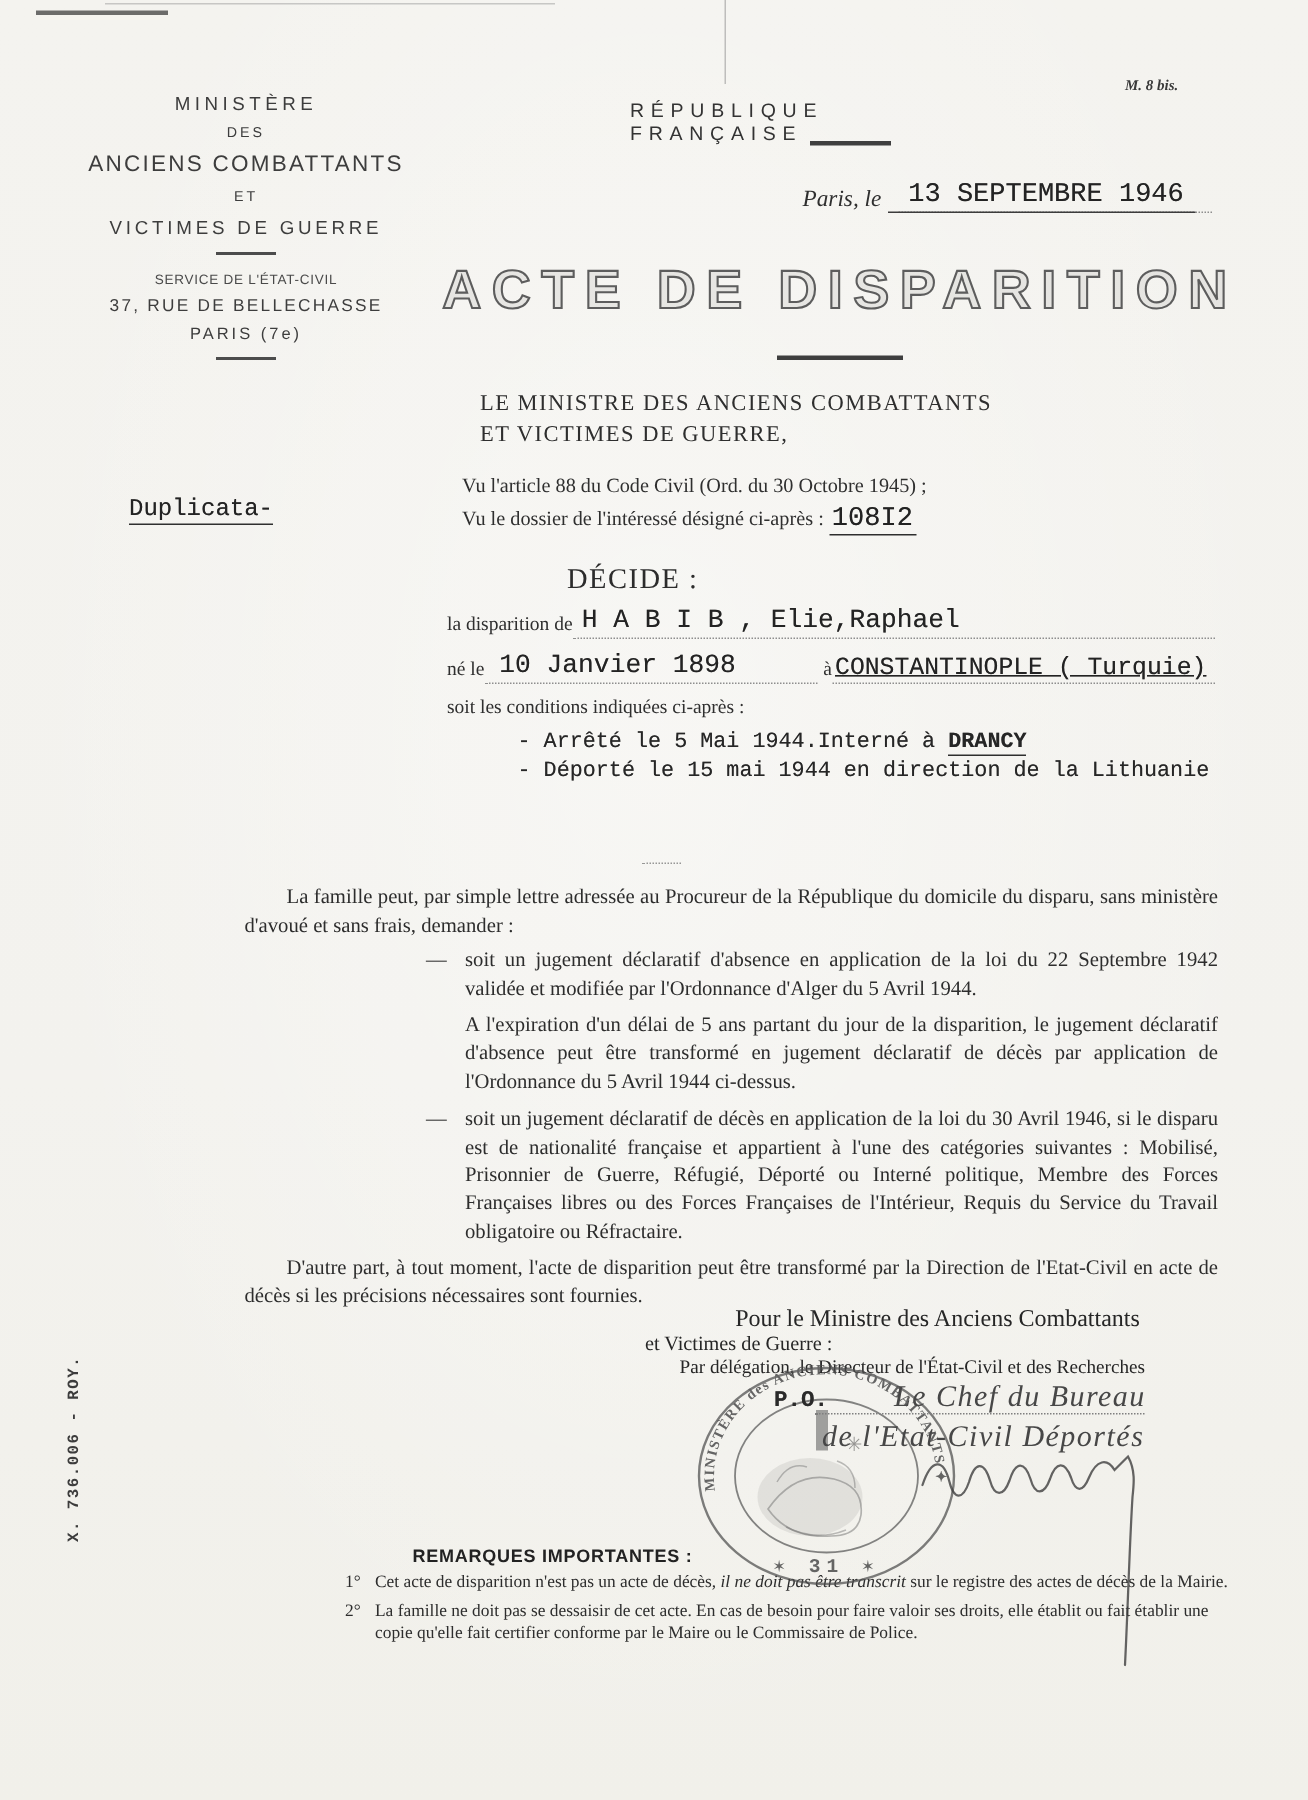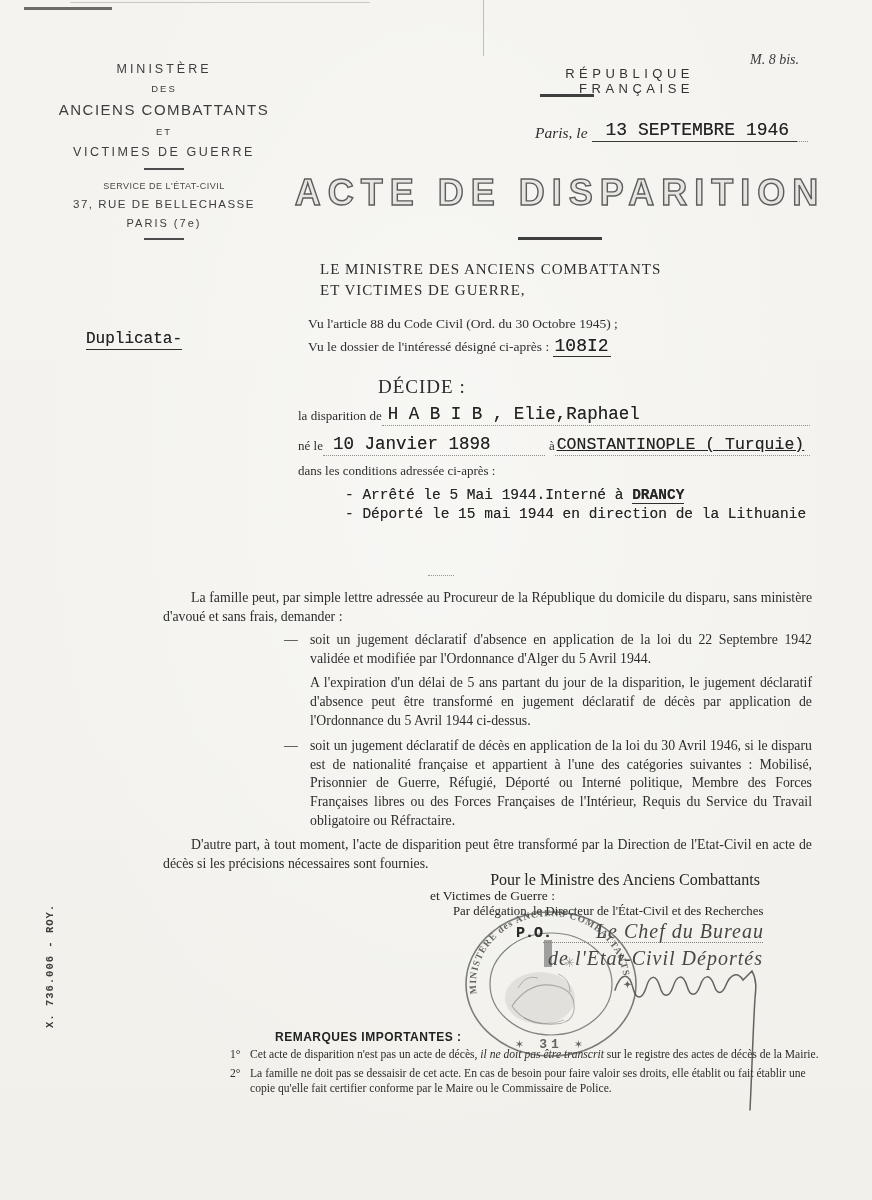--- a/index.html
+++ b/index.html
@@ -29,23 +29,23 @@
   .lh-ministere{font-size:12.5px; letter-spacing:3px;}
   .lh-des{font-size:9.5px; letter-spacing:2px; margin-top:7px;}
   .lh-anciens{font-size:15px; letter-spacing:1.5px; margin-top:7px;}
   .lh-et{font-size:9.5px; letter-spacing:2px; margin-top:8px;}
   .lh-victimes{font-size:12.5px; letter-spacing:2.5px; margin-top:8px;}
   .lh-rule{width:40px; height:2px; background:#4c4c4c; margin:9px auto 0;}
   .lh-service{font-size:9px; letter-spacing:.5px; margin-top:11px; color:#4a4a4a;}
   .lh-rue{font-size:11.5px; letter-spacing:1.5px; margin-top:7px;}
   .lh-paris{font-size:11px; letter-spacing:2px; margin-top:7px;}
 
-  .form-ref{left:750px; top:52px; font-size:14px; font-weight:normal; font-style:italic; color:#3a3a3a;}
-
-  .republique{left:444px; top:66px; width:250px; text-align:right; font-size:13px; letter-spacing:4.5px; color:#333;}
+  .form-ref{left:750px; top:52px; font-size:10px; font-weight:bold; font-style:italic; color:#3a3a3a;}
+
+  .republique{left:420px; top:66px; width:250px; text-align:left; font-size:13px; letter-spacing:4.5px; color:#333;}
   .republique-rule{left:540px; top:94px; width:54px; height:2.5px; background:#3f3f3f;}
 
   .paris-line{left:535px; top:120px; display:flex; align-items:flex-end;}
   .paris-label{font-size:15.5px; font-style:italic; color:#2f2f2f;}
   .paris-value{font-size:18px; margin-left:4px; padding:0 8px 1px 14px; border-bottom:1.5px solid #3c3c3c; box-shadow:0 3px 0 -1.5px rgba(120,120,120,.0);}
   .paris-dotted{left:596px; top:141px; width:212px; border-bottom:1.5px dotted #8e8e8e;}
 
   .doc-title{
     left:280px; top:172px; width:560px; text-align:center;
     font-family:"Liberation Sans", sans-serif; font-weight:bold;
@@ -167,21 +167,21 @@
     <span class="fl-label">la disparition de</span>
     <span class="fl-fill"><span class="typed-lg">H A B I B , Elie,Raphael</span></span>
   </div>
   <div class="abs formline fl-2 serif">
     <span class="fl-label">né le</span>
     <span class="fl-fixed" style="width:212px;"><span class="typed-lg">10 Janvier 1898</span></span>
     <span class="fl-label" style="padding-left:4px;">à</span>
     <span class="fl-fill" style="padding-left:2px;"><span class="typed-lg" style="font-size:16.5px;text-decoration:underline;">CONSTANTINOPLE ( Turquie)</span></span>
   </div>
   <div class="abs formline fl-3 serif">
-    <span class="fl-label">dans les conditions adressée ci-après :</span>
+    <span class="fl-label">soit les conditions indiquées ci-après :</span>
   </div>
 
   <div class="abs conditions mono">
     <div><span>- Arrêté le 5 Mai 1944.Interné à </span><span class="cond-u">DRANCY</span></div>
     <div><span>- Déporté le 15 mai 1944 en direction de la Lithuanie</span><span></span></div>
   </div>
 
   <div class="abs bodytext serif">
     <div class="p-indent">La famille peut, par simple lettre adressée au Procureur de la République du domicile du disparu, sans ministère d'avoué et sans frais, demander :</div>
     <div class="bullet">

